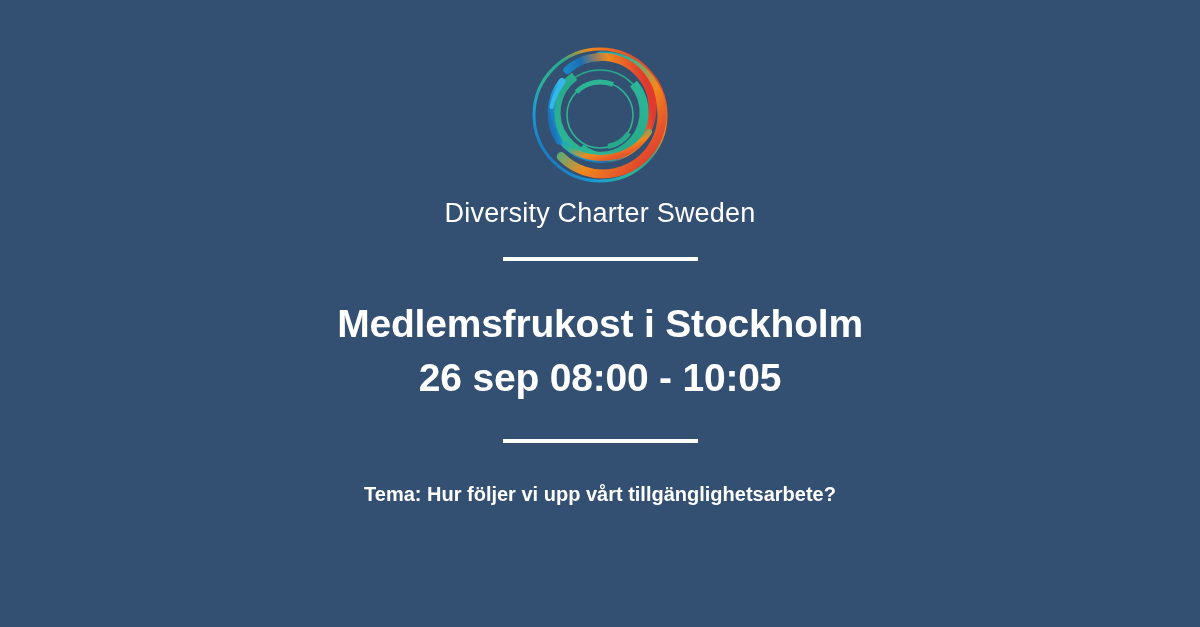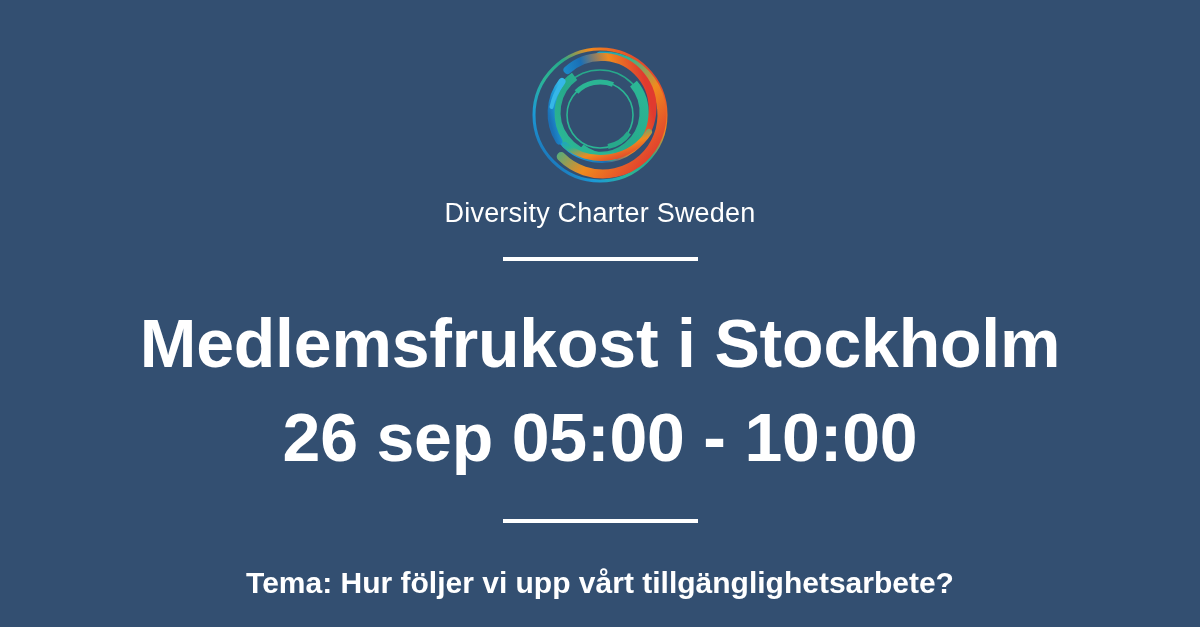--- a/index.html
+++ b/index.html
@@ -66,40 +66,40 @@
   }
 
   
   .headline-block {
     margin-top: 36px;
     text-align: center;
     color: #FFFFFF;
   }
 
   .headline-line {
-    font-size: 68px;
+    font-size: 39px;
     font-weight: bold;
     line-height: 1.38;
     white-space: nowrap;
     letter-spacing: -0.2px;
   }
 
   .spacer-before-bottom-divider {
     height: 34px;
   }
 
   
   .details-block {
     margin-top: 34px;
     text-align: center;
     color: #FFFFFF;
   }
 
   .detail-line {
-    font-size: 30px;
+    font-size: 20px;
     font-weight: bold;
     line-height: 1.72;
     white-space: nowrap;
   }
 </style>
 </head>
 <body>
 
 <div class="event-card">
 
@@ -165,21 +165,21 @@
       </svg>
     </span>
 
     <div class="brand-name">Diversity Charter Sweden</div>
   </div>
 
   <div class="divider divider-top"></div>
 
   <div class="headline-block">
     <div class="headline-line">Medlemsfrukost i Stockholm</div>
-    <div class="headline-line">26 sep 05:00 - 10:00</div>
+    <div class="headline-line">26 sep 08:00 - 10:05</div>
   </div>
 
   <div class="spacer-before-bottom-divider"></div>
 
   <div class="divider divider-bottom"></div>
 
   <div class="details-block">
     <div class="detail-line">Tema: Hur följer vi upp vårt tillgänglighetsarbete?</div>
   </div>
 

